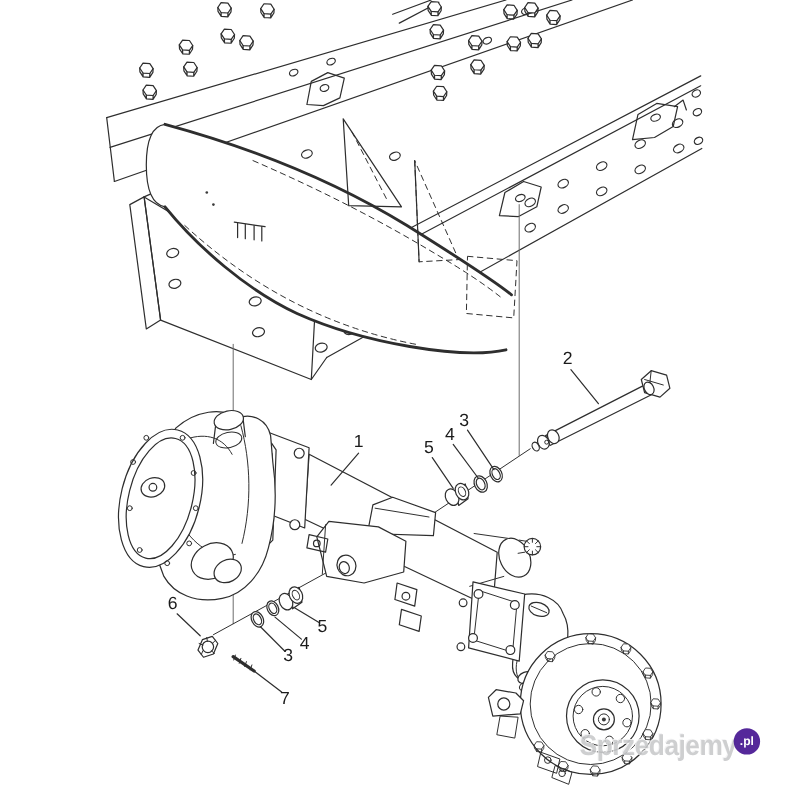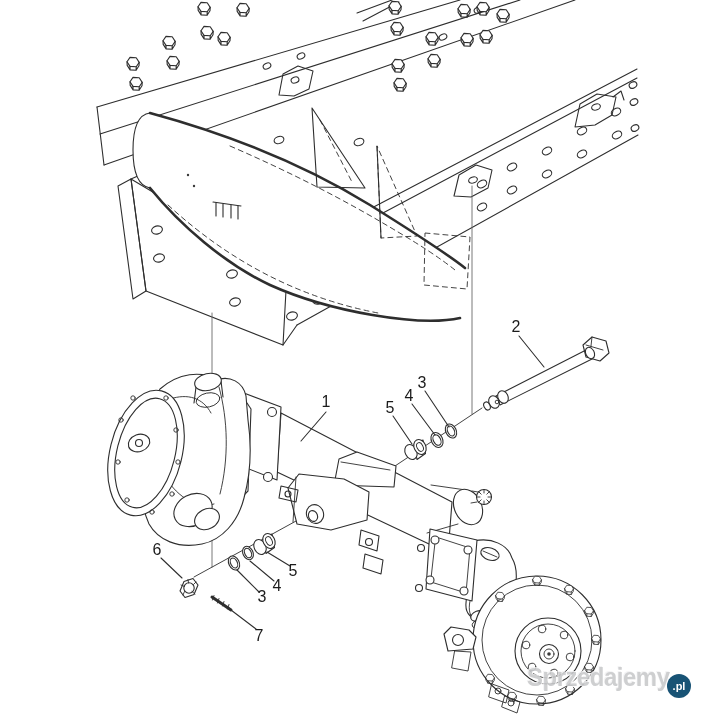--- a/index.html
+++ b/index.html
@@ -23,24 +23,24 @@
   .watermark{
     position:absolute;left:527px;top:662px;z-index:5;display:flex;align-items:center;
   }
   .wm-text{
     font-size:26px;font-weight:bold;letter-spacing:-0.5px;
     color:#c9cacc;opacity:0.9;
     text-shadow:1px 1px 0 #ffffff,-1px -1px 0 #f2f2f3;
     transform:scaleX(0.92);transform-origin:left top;
   }
   .wm-badge{
-    width:24px;height:24px;border-radius:50%;background:#0c4a6e;
+    width:24px;height:24px;border-radius:50%;background:#4c1d95;
     color:#ffffff;font-size:11px;font-weight:bold;
     display:flex;align-items:center;justify-content:center;
-    position:absolute;left:140px;top:12px;opacity:0.95;
+    position:absolute;left:140px;top:0px;opacity:0.95;
   }
 </style>
 </head>
 <body>
 
 <div id="art">
 <svg width="720" height="720" viewBox="0 0 720 720">
   <defs>
     <g id="hexbolt">
       <path class="wf" d="M-6,-2.2 L-3,-6.6 L3.2,-6.2 L6.2,-1.6 L3.2,2.8 L-3,2.4 Z"></path>

